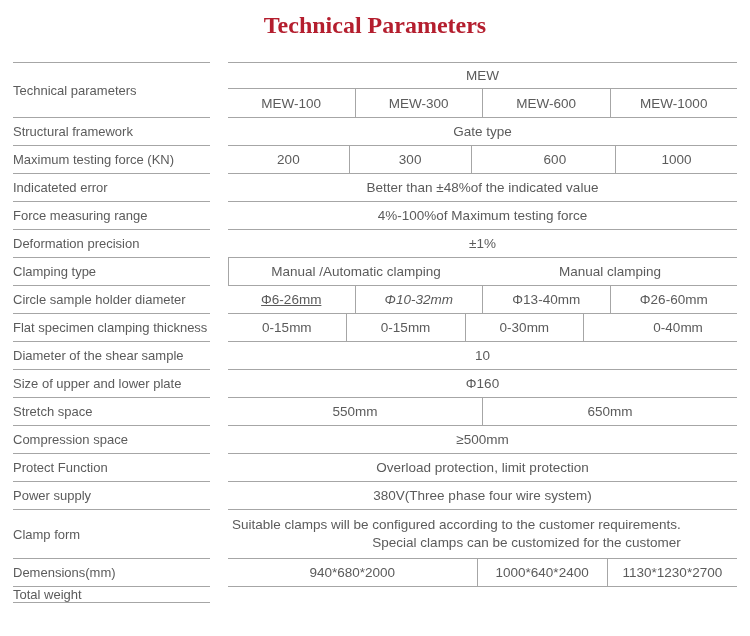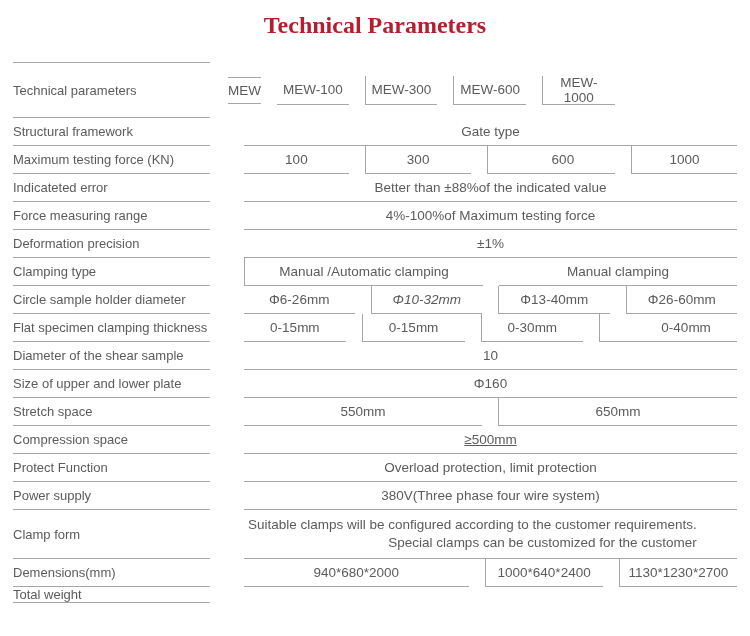--- a/index.html
+++ b/index.html
@@ -42,38 +42,37 @@
     width:509px;flex:0 0 509px;
     display:flex;align-items:stretch;
   }
   .value-cell{
     display:flex;align-items:center;justify-content:center;
     text-align:center;
     min-height:28px;
     padding:2px 5px;
     border-bottom:1px solid var(--line);
     flex:1 1 0%;
-    margin-left:16px;
   }
   .value-cell.bl{border-left:1px solid var(--line);}
   .value-cell.left{
     justify-content:flex-start;
     text-align:left;
     white-space:pre-line;
     line-height:18px;
     padding:6px 4px;
   }
   
   .header-label{
     height:56px;
     border-top:1px solid var(--line);
   }
   .header-stack{
     width:509px;flex:0 0 509px;
-    display:flex;flex-direction:row;align-items:center;
+    display:flex;flex-direction:column;
   }
   .group-cell{
     height:27px;
     display:flex;align-items:center;justify-content:center;
     border-top:1px solid var(--line);
     border-bottom:1px solid var(--line);
   }
   .models-row{
     height:29px;
     display:flex;align-items:stretch;
@@ -107,32 +106,32 @@
     <div class="gap"></div>
     <div class="value-area">
           <div class="value-cell" style="flex: 4 4 0%;">Gate type</div>
         </div>
   </div>
 
   <div class="row">
     <div class="label-cell">Maximum testing force (KN)</div>
     <div class="gap"></div>
     <div class="value-area">
-          <div class="value-cell" style="flex: 1 1 0%;">100</div>
+          <div class="value-cell" style="flex: 1 1 0%;">200</div>
           <div class="value-cell bl" style="flex: 1 1 0%;">300</div>
           <div class="value-cell bl" style="flex: 1 1 0%; padding-left: 28px;">600</div>
           <div class="value-cell bl" style="flex: 1 1 0%;">1000</div>
         </div>
   </div>
 
   <div class="row">
     <div class="label-cell">Indicateted error</div>
     <div class="gap"></div>
     <div class="value-area">
-          <div class="value-cell" style="flex: 4 4 0%;">Better than ±88%of the indicated value</div>
+          <div class="value-cell" style="flex: 4 4 0%;">Better than ±48%of the indicated value</div>
         </div>
   </div>
 
   <div class="row">
     <div class="label-cell">Force measuring range</div>
     <div class="gap"></div>
     <div class="value-area">
           <div class="value-cell" style="flex: 4 4 0%;">4%-100%of Maximum testing force</div>
         </div>
   </div>
@@ -151,21 +150,21 @@
     <div class="value-area">
           <div class="value-cell bl" style="flex: 2 2 0%;">Manual /Automatic clamping</div>
           <div class="value-cell" style="flex: 2 2 0%;">Manual clamping</div>
         </div>
   </div>
 
   <div class="row">
     <div class="label-cell">Circle sample holder diameter</div>
     <div class="gap"></div>
     <div class="value-area">
-          <div class="value-cell" style="flex: 1 1 0%;">Φ6-26mm</div>
+          <div class="value-cell" style="flex: 1 1 0%; text-decoration: underline;">Φ6-26mm</div>
           <div class="value-cell bl" style="flex: 1 1 0%; font-style: italic;">Φ10-32mm</div>
           <div class="value-cell bl" style="flex: 1 1 0%;">Φ13-40mm</div>
           <div class="value-cell bl" style="flex: 1 1 0%; text-align: center;">Φ26-60mm</div>
         </div>
   </div>
 
   <div class="row">
     <div class="label-cell">Flat specimen clamping thickness</div>
     <div class="gap"></div>
     <div class="value-area">
@@ -198,21 +197,21 @@
     <div class="value-area">
           <div class="value-cell" style="flex: 2 2 0%;">550mm</div>
           <div class="value-cell bl" style="flex: 2 2 0%;">650mm</div>
         </div>
   </div>
 
   <div class="row">
     <div class="label-cell">Compression space</div>
     <div class="gap"></div>
     <div class="value-area">
-          <div class="value-cell" style="flex: 4 4 0%; text-decoration: underline;">≥500mm</div>
+          <div class="value-cell" style="flex: 4 4 0%;">≥500mm</div>
         </div>
   </div>
 
   <div class="row">
     <div class="label-cell">Protect Function</div>
     <div class="gap"></div>
     <div class="value-area">
           <div class="value-cell" style="flex: 4 4 0%;">Overload protection, limit protection</div>
         </div>
   </div>

